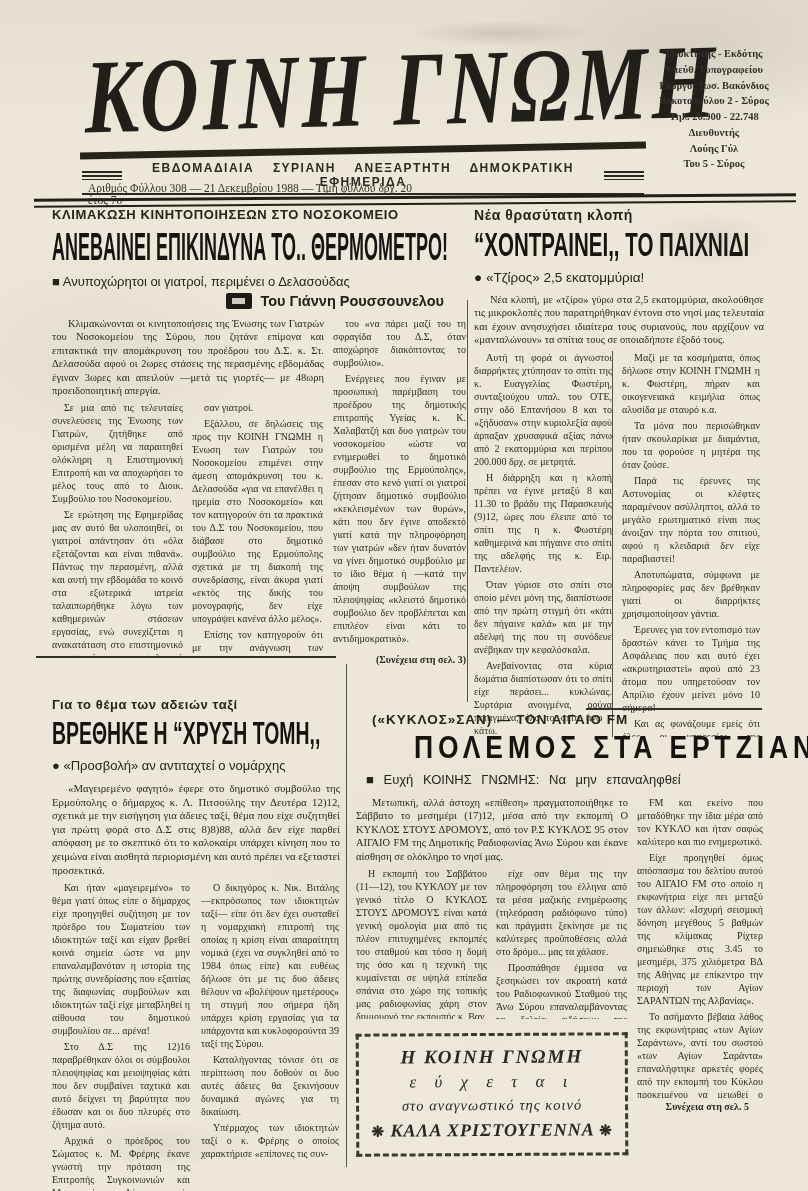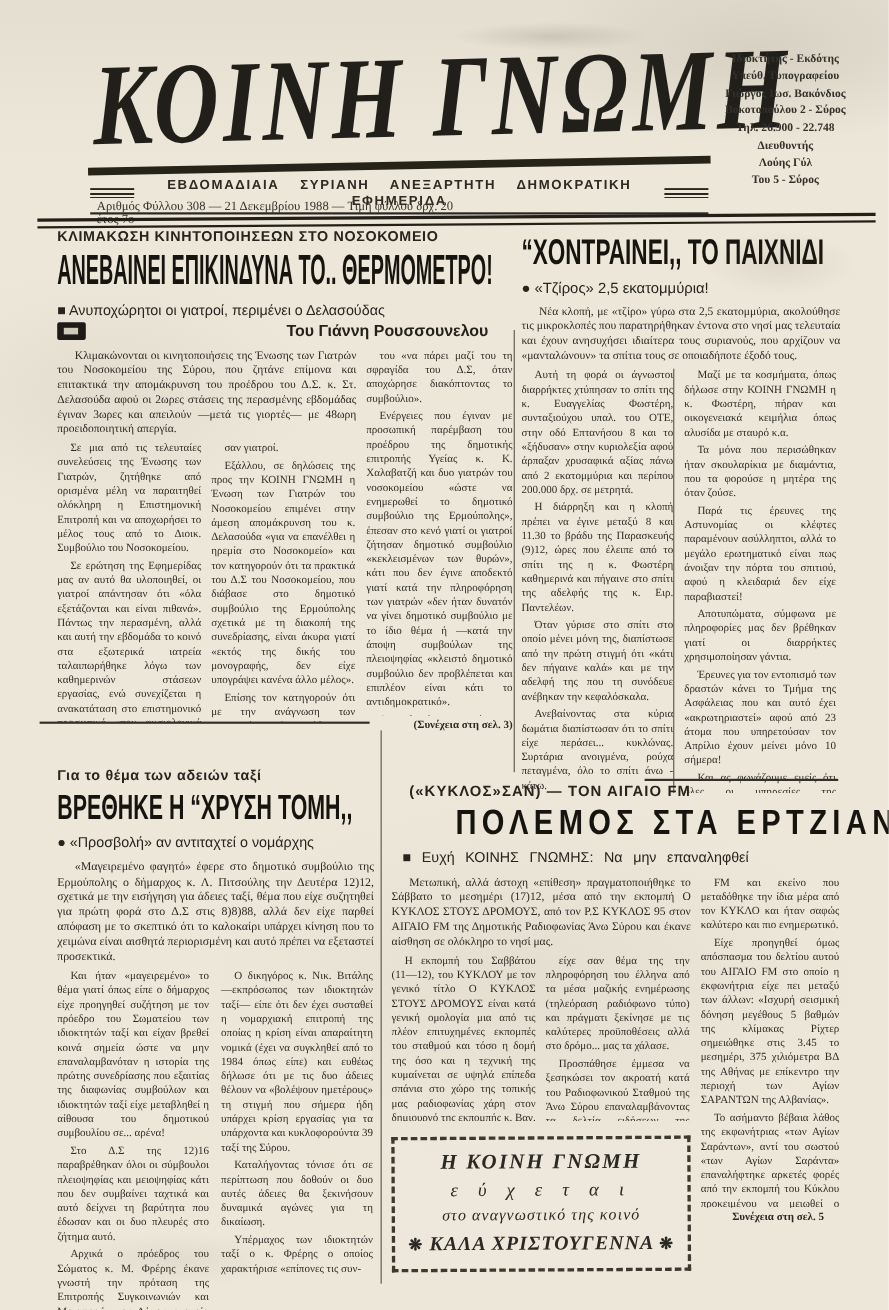--- a/index.html
+++ b/index.html
@@ -55,21 +55,21 @@
   .col{text-align:justify;overflow:hidden;}
   .col p, .para{margin:0 0 3px;text-indent:12px;text-align:justify;font-size:10px;line-height:13px;color:#2e2c26;}
   .cont{font-weight:bold;font-size:10px;text-align:right;margin:3px 0 0;font-family:"Liberation Serif",serif;}
   .vrule{position:absolute;width:1px;background:#57534a;}
   .hrule{position:absolute;height:2px;background:#33312a;}
   
   .art-hospital{position:absolute;left:52px;top:207px;width:414px;}
   .art-hospital .headline{font-size:30px;transform:scale(.60,1.28);}
   .art-hospital .hl-wrap{height:44px;margin-top:3px;}
   .art-hospital .subhead{margin-top:5px;}
-  .art-hospital .byline{margin-top:4px;justify-content:space-between;}
+  .art-hospital .byline{margin-top:4px;}
   .art-hospital .body-flex{margin-top:8px;gap:9px;}
   .hosp-left{width:272px;}
   .hosp-cols{gap:9px;height:256px;}
   .hosp-cols .col{width:131px;}
   .hosp-col3{width:133px;}
   .hosp-col3-text{height:334px;overflow:hidden;}
   
   .art-theft{position:absolute;left:474px;top:207px;width:290px;}
   .art-theft .kicker{font-size:14px;}
   .art-theft .hl-wrap{height:40px;margin-top:4px;}
@@ -170,20 +170,21 @@
             <p class="para">Δικαιολογώντας αυτή τους την αίτηση οι γιατροί με έμμεση επεξήγηση γιατί δεν παραχωρέθηκαν στο δημοτικό συμβούλιο τόνισαν ότι σε ανοιχτό Δ.Σ θα δημιουργείτο εκρηκτική πίεση στη συνεδρίαση.</p>
           </div>
         <p class="cont">(Συνέχεια στη σελ. 3)</p>
       </div>
     </div>
   </section>
 
   <div class="vrule" style="left:467px;top:300px;height:402px;"></div>
 
   <section class="art-theft">
+    <div class="kicker">Νέα θρασύτατη κλοπή</div>
     <div class="hl-wrap">
         <h1 class="headline">“ΧΟΝΤΡΑΙΝΕΙ,, ΤΟ ΠΑΙΧΝΙΔΙ</h1>
       </div>
     <div class="subhead">●   «Τζίρος» 2,5 εκατομμύρια!</div>
     <p class="lead">Νέα κλοπή, με «τζίρο» γύρω στα 2,5 εκατομμύρια, ακολούθησε τις μικροκλοπές που παρατηρήθηκαν έντονα στο νησί μας τελευταία και έχουν ανησυχήσει ιδιαίτερα τους συριανούς, που αρχίζουν να «μανταλώνουν» τα σπίτια τους σε οποιαδήποτε έξοδό τους.</p>
     <div class="cols theft-cols">
       <div class="col">
           <p class="para">Αυτή τη φορά οι άγνωστοι διαρρήκτες χτύπησαν το σπίτι της κ. Ευαγγελίας Φωστέρη, συνταξιούχου υπαλ. του ΟΤΕ, στην οδό Επτανήσου 8 και το «ξήδυσαν» στην κυριολεξία αφού άρπαξαν χρυσαφικά αξίας πάνω από 2 εκατομμύρια και περίπου 200.000 δρχ. σε μετρητά.</p>
           <p class="para">Η διάρρηξη και η κλοπή πρέπει να έγινε μεταξύ 8 και 11.30 το βράδυ της Παρασκευής (9)12, ώρες που έλειπε από το σπίτι της η κ. Φωστέρη καθημερινά και πήγαινε στο σπίτι της αδελφής της κ. Ειρ. Παντελέων.</p>
           <p class="para">Όταν γύρισε στο σπίτι στο οποίο μένει μόνη της, διαπίστωσε από την πρώτη στιγμή ότι «κάτι δεν πήγαινε καλά» και με την αδελφή της που τη συνόδευε ανέβηκαν την κεφαλόσκαλα.</p>

